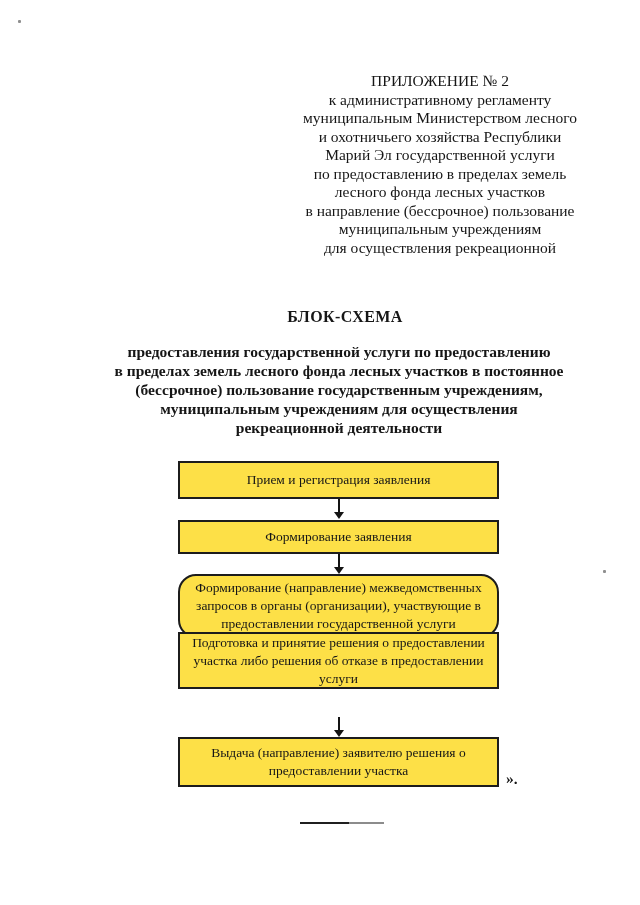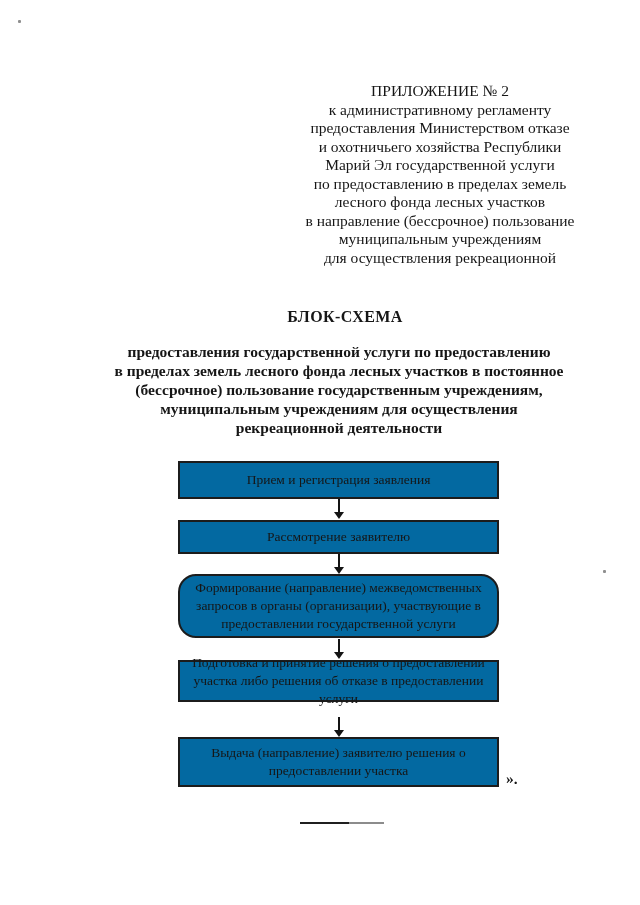--- a/index.html
+++ b/index.html
@@ -12,21 +12,21 @@
     overflow: hidden;
   }
   .speck {
     position: absolute; width: 3px; height: 3px;
     background: #8f8f8f; border-radius: 1px;
   }
   .speck-1 { left: 18px; top: 20px; }
   .speck-2 { left: 603px; top: 570px; }
 
   .appendix {
-    position: absolute; left: 280px; top: 82px; width: 320px;
+    position: absolute; left: 280px; top: 72px; width: 320px;
     text-align: center;
     font-size: 15.5px; line-height: 18.5px;
     white-space: nowrap;
   }
   .doc-title {
     position: absolute; left: 40px; top: 308px; width: 610px;
     margin: 0;
     text-align: center;
     font-size: 16px; font-weight: bold; letter-spacing: 0.4px;
   }
@@ -34,31 +34,31 @@
     position: absolute; left: 36px; top: 342px; width: 606px;
     text-align: center;
     font-size: 15.5px; font-weight: bold; line-height: 19px;
     white-space: nowrap;
   }
 
   .flow-box {
     position: absolute; left: 178px; width: 321px;
     box-sizing: border-box;
     border: 2px solid #1c1c1c;
-    background: #0369a1;
+    background: #fde047;
     display: flex; flex-direction: column;
     align-items: center; justify-content: center;
     text-align: center;
     font-size: 13.5px; line-height: 18px;
     white-space: nowrap;
   }
   .box-1 { top: 461px; height: 38px; }
   .box-2 { top: 520px; height: 34px; }
   .box-3 { top: 574px; height: 64px; border-radius: 18px; }
-  .box-4 { top: 660px; height: 42px; }
+  .box-4 { top: 632px; height: 57px; }
   .box-5 { top: 737px; height: 50px; }
 
   .arrow {
     position: absolute; left: 333px; width: 11px;
     display: flex; flex-direction: column; align-items: center;
   }
   .arrow-1 { top: 499px; }
   .arrow-2 { top: 554px; }
   .arrow-3 { top: 639px; }
   .arrow-4 { top: 717px; }
@@ -84,21 +84,21 @@
 <body>
 
 <div>
 
   <div class="speck speck-1"></div>
   <div class="speck speck-2"></div>
 
   <div class="appendix">
     <div>ПРИЛОЖЕНИЕ № 2</div>
     <div>к административному регламенту</div>
-    <div>предоставления Министерством отказе</div>
+    <div>муниципальным Министерством лесного</div>
     <div>и охотничьего хозяйства Республики</div>
     <div>Марий Эл государственной услуги</div>
     <div>по предоставлению в пределах земель</div>
     <div>лесного фонда лесных участков</div>
     <div>в направление (бессрочное) пользование</div>
     <div>муниципальным учреждениям</div>
     <div>для осуществления рекреационной</div>
   </div>
 
   <h1 class="doc-title">БЛОК-СХЕМА</h1>
@@ -116,21 +116,21 @@
     <div class="flow-box box-1">
       <div>Прием и регистрация заявления</div>
     </div>
 
     <div class="arrow arrow-1">
       <div class="arrow-line"></div>
       <div class="arrow-head"></div>
     </div>
 
     <div class="flow-box box-2">
-      <div>Рассмотрение заявителю</div>
+      <div>Формирование заявления</div>
     </div>
 
     <div class="arrow arrow-2">
       <div class="arrow-line"></div>
       <div class="arrow-head"></div>
     </div>
 
     <div class="flow-box box-3">
       <div>Формирование (направление) межведомственных</div>
       <div>запросов в органы (организации), участвующие в</div>

